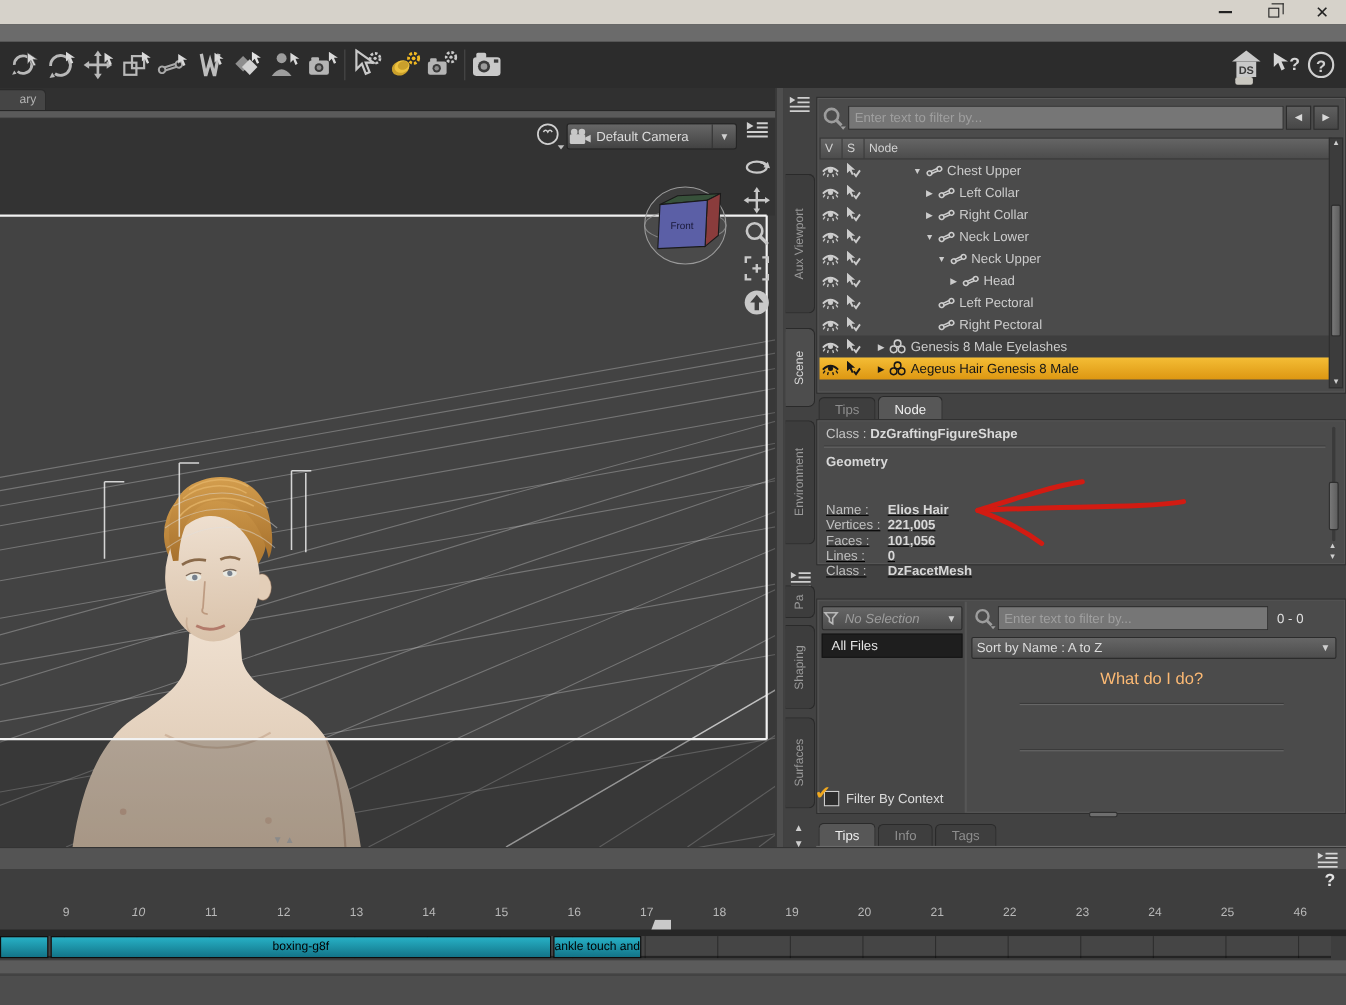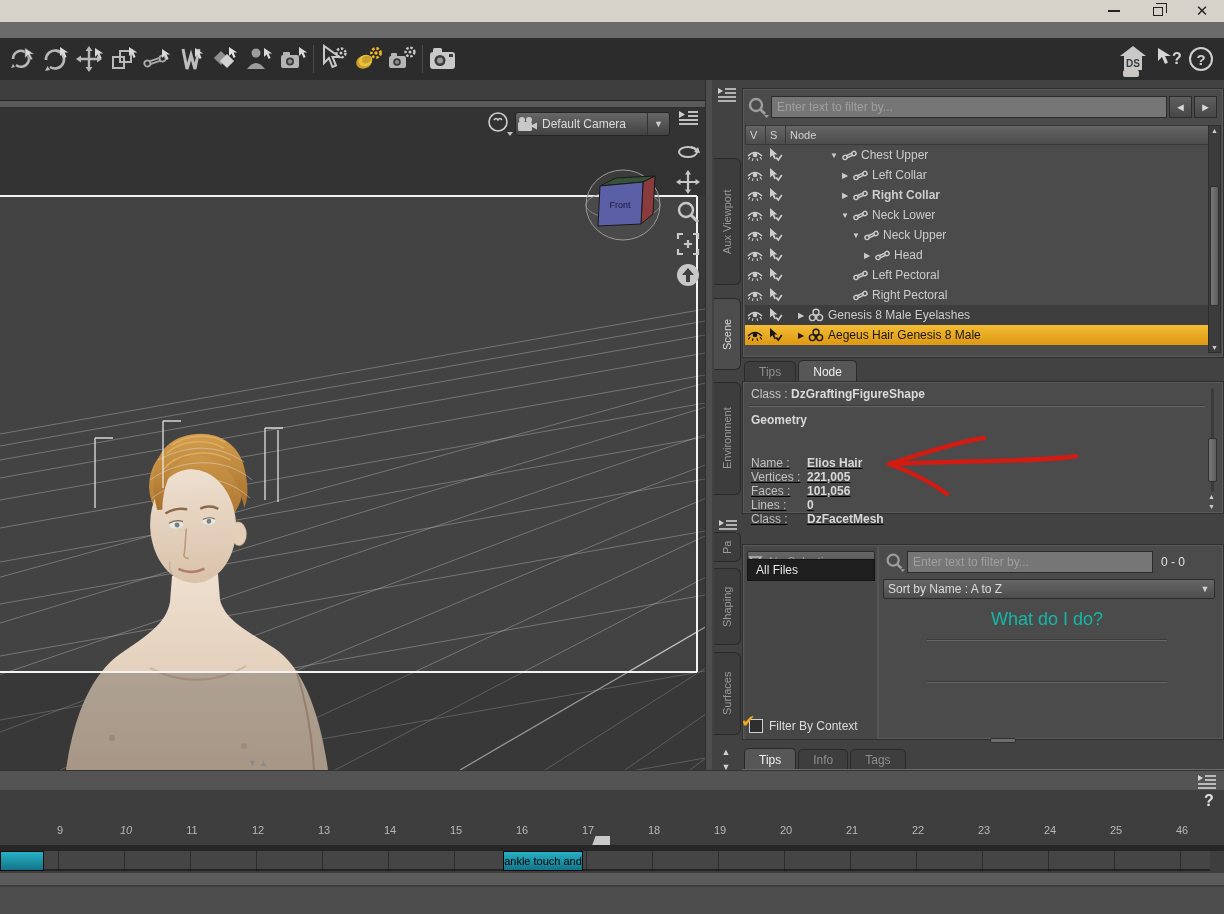--- a/index.html
+++ b/index.html
@@ -75,21 +75,21 @@
   .nfield .fv{font-weight:bold;color:#d8d8d8;}
 
   
   .dd{background:linear-gradient(#666,#4d4d4d);border:1px solid #2c2c2c;border-radius:2px;display:flex;align-items:center;color:#9c9c9c;font-size:12px;}
   .dd .dlbl{flex:1;padding-left:4px;white-space:nowrap;overflow:hidden;}
   .dd .darr{width:18px;text-align:center;color:#cfcfcf;font-size:9px;}
   .fileitem{background:#1e1e1e;color:#e6e6e6;font-size:12px;display:flex;align-items:center;padding-left:8px;border:1px solid #151515;}
   .chkrow{position:absolute;display:flex;align-items:center;color:#dcdcdc;font-size:12px;}
   .chk{width:14px;height:14px;background:#2e2e2e;border:1px solid #cfcfcf;position:relative;margin-right:6px;}
   .chk .tick{position:absolute;left:-2px;top:-9px;color:#f0a81f;font-size:17px;font-weight:bold;}
-  .bigmsg{position:absolute;color:#14b8a6;font-size:18px;text-align:center;}
+  .bigmsg{position:absolute;color:#fdba74;font-size:15px;text-align:center;}
 
   
   .bottom-band{position:absolute;left:0;top:770px;width:1224px;height:20px;background:#545454;border-top:1px solid #333;}
   .timeline{position:absolute;left:0;top:790px;width:1224px;height:124px;background:#3e3e3e;}
   .tick{position:absolute;top:34px;transform:translateX(-50%);color:#b8b8b8;font-size:11px;}
   .tl-darkstrip{position:absolute;left:0;top:55px;width:1224px;height:6px;background:#262626;}
   .clips-row{position:absolute;left:0;top:61px;width:1210px;height:20px;background:#454545;border-bottom:2px solid #242424;}
   .cellb{position:absolute;top:0;width:1px;height:20px;background:rgba(0,0,0,0.35);}
   .clip{position:absolute;top:0;height:20px;background:linear-gradient(#27b1c6,#137488);border:1px solid #0d0d0d;color:#000;font-size:11px;display:flex;align-items:center;justify-content:center;overflow:hidden;white-space:nowrap;}
   .playhead{position:absolute;top:46px;width:20px;height:15px;background:#c9c9c9;clip-path:polygon(28% 0,100% 0,100% 100%,0 100%);}
@@ -244,20 +244,23 @@
     <div class="tbi">
       <svg width="28" height="28" viewBox="0 0 28 28">
           <circle cx="14" cy="14" r="11" fill="none" stroke="#cfcfcf" stroke-width="2"></circle>
           <text x="14" y="20" font-size="15" font-weight="bold" fill="#cfcfcf" text-anchor="middle">?</text>
         </svg>
     </div>
     <div style="width:6px;"></div>
   </div>
   <div class="dock-handle"></div>
 
+  <div class="vp-tabrow">
+    <div class="vp-tab">ary</div>
+  </div>
   <div class="vp-divider"></div>
 
   <div class="viewport">
     <svg class="vp-svg" width="705" height="662" viewBox="0 0 705 662">
       <defs>
         <linearGradient id="skin" x1="0" y1="0" x2="0" y2="1">
           <stop offset="0" stop-color="#eedfcf"></stop>
             <stop offset="1" stop-color="#d9c2aa"></stop>
         </linearGradient>
         <linearGradient id="hairg" x1="0" y1="0" x2="0" y2="1">
@@ -562,21 +565,21 @@
             <span class="exp">▶</span>
             <span class="ico" style="width: 18px;">
               <svg width="17" height="15" viewBox="0 0 17 15">
                 <g transform="rotate(-24 8.5 7.5)" fill="none" stroke="currentColor" stroke-width="1.4">
                   <circle cx="3.6" cy="7.5" r="2.1"></circle>
                   <circle cx="13.4" cy="7.5" r="2.1"></circle>
                   <path d="M5.4,6.4 h6.2 M5.4,8.6 h6.2"></path>
                 </g>
               </svg>
             </span>
-            <span style="margin-left: 3px; font-weight: bold;">Right Collar</span>
+            <span style="margin-left: 3px;">Right Collar</span>
           </div>
           <div class="trow">
             <span class="ico" style="width: 20px;">
               <svg width="18" height="13" viewBox="0 0 18 13">
                 <path d="M2,7 Q9,0 16,7" fill="none" stroke="currentColor" stroke-width="1.6"></path>
                 <circle cx="9" cy="6" r="2.3" fill="currentColor"></circle>
                 <path d="M4,8 l-1.6,2.4 M7,9.3 l-0.7,2.6 M11,9.3 l0.7,2.6 M14,8 l1.6,2.4" stroke="currentColor" stroke-width="1.2" fill="none"></path>
               </svg>
             </span>
             <span class="ico" style="width: 20px;">
@@ -820,21 +823,21 @@
     <div class="pane" style="left:30px;top:464px;width:482px;height:196px;">
 
       <div style="position:absolute;left:2px;top:2px;width:134px;height:192px;background:#474747;border-right:2px solid #565656;">
         <div class="dd" style="position:absolute;left:2px;top:4px;width:128px;height:22px;">
           <svg width="16" height="14" viewBox="0 0 16 14">
               <path d="M2,2 h11 l-4,5 0,5 -3,-2 0,-3 z" fill="none" stroke="#b8b8b8" stroke-width="1.5"></path>
             </svg>
           <span class="dlbl" style="font-style:italic;">No Selection</span>
           <span class="darr">▼</span>
         </div>
-        <div id="file-list" style="position:absolute;left:2px;top:12px;width:128px;">
+        <div id="file-list" style="position:absolute;left:2px;top:29px;width:128px;">
             <div class="fileitem" style="height: 22px;">All Files</div>
           </div>
         <div class="chkrow" style="left:4px;top:172px;">
           <span class="chk">
               <span class="tick">✔</span>
             </span>
           <span>Filter By Context</span>
         </div>
       </div>
 
@@ -923,19 +926,20 @@
         <div class="cellb" style="left: 652px;"></div>
         <div class="cellb" style="left: 718px;"></div>
         <div class="cellb" style="left: 784px;"></div>
         <div class="cellb" style="left: 850px;"></div>
         <div class="cellb" style="left: 916px;"></div>
         <div class="cellb" style="left: 982px;"></div>
         <div class="cellb" style="left: 1048px;"></div>
         <div class="cellb" style="left: 1114px;"></div>
         <div class="cellb" style="left: 1180px;"></div>
         <div class="clip" style="left: 0px; width: 44px;"></div>
+        <div class="clip" style="left: 46px; width: 455px;">boxing-g8f</div>
         <div class="clip" style="left: 503px; width: 80px;">ankle touch and</div>
       </div>
     <div class="tl-strip1"></div>
     <div class="tl-strip2"></div>
   </div>
 
 </div>
 
 </body></html>

